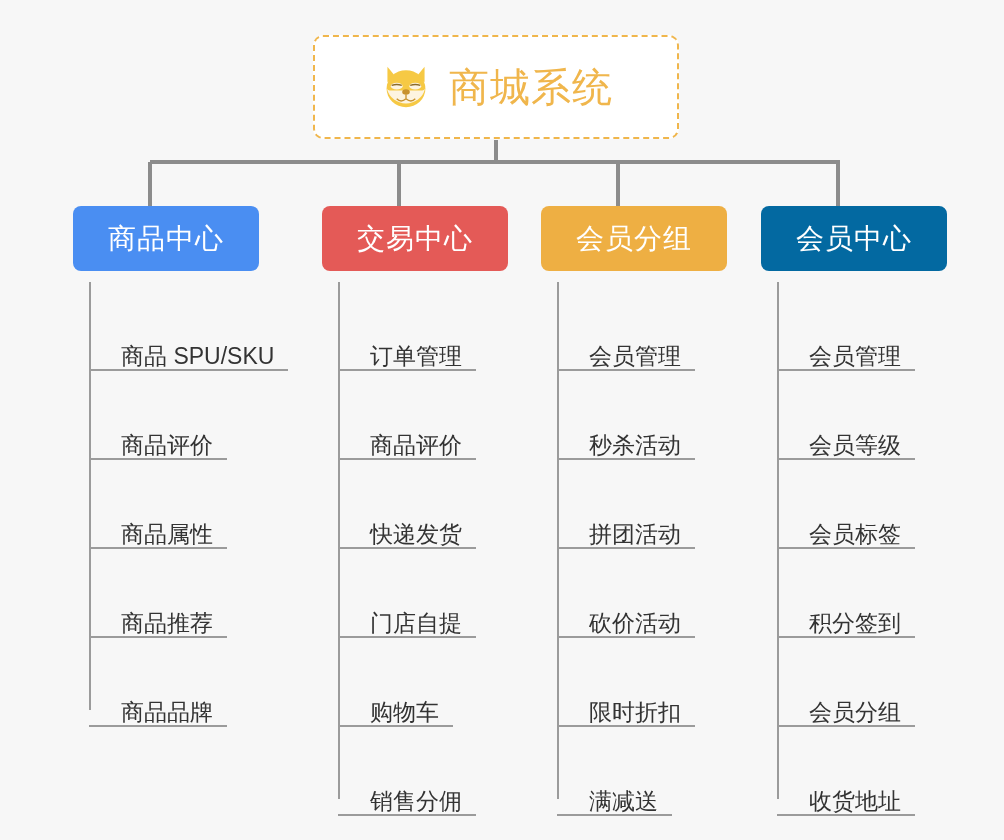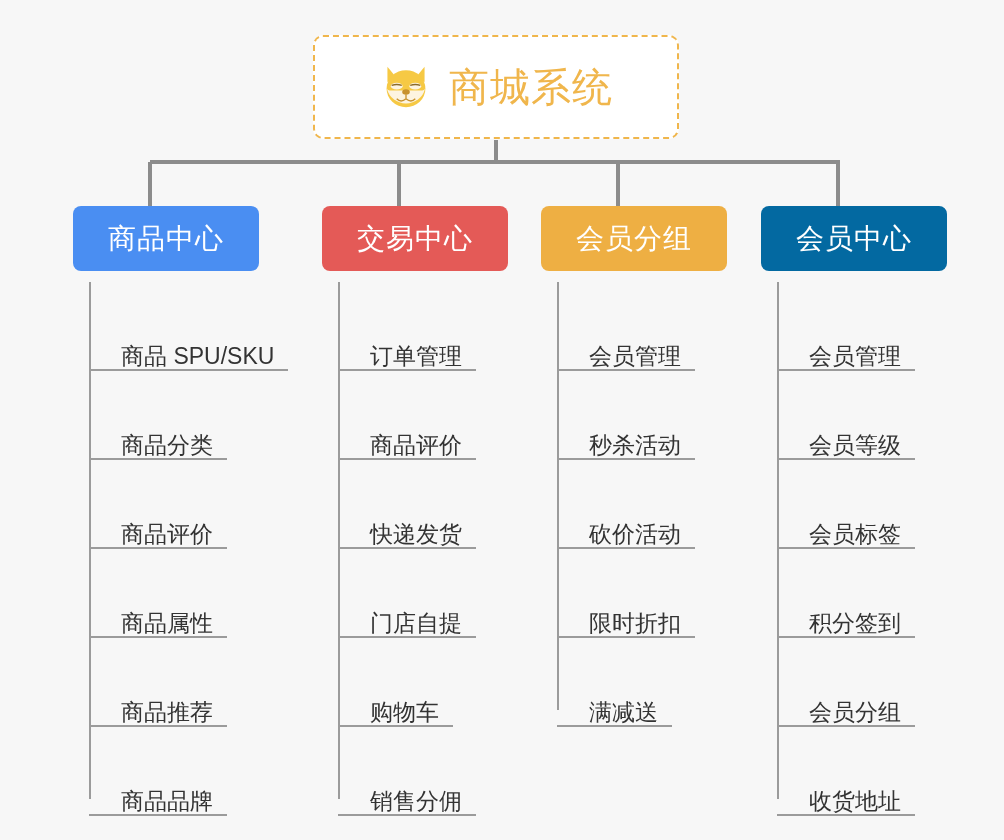--- a/index.html
+++ b/index.html
@@ -175,24 +175,20 @@
       <div class="cat-box" style="background: rgb(74, 142, 242);">
         <span>商品中心</span>
       </div>
       <div class="leaf-list">
         <div class="leaf-spine"></div>
         <div class="leaf-item">
           <span class="leaf-text">商品 SPU/SKU</span>
           <span class="leaf-rule" style="width: 199px;"></span>
         </div>
         <div class="leaf-item">
-          <span class="leaf-text">商品分类</span>
-          <span class="leaf-rule" style="width: 138px;"></span>
-        </div>
-        <div class="leaf-item">
           <span class="leaf-text">商品评价</span>
           <span class="leaf-rule" style="width: 138px;"></span>
         </div>
         <div class="leaf-item">
           <span class="leaf-text">商品属性</span>
           <span class="leaf-rule" style="width: 138px;"></span>
         </div>
         <div class="leaf-item">
           <span class="leaf-text">商品推荐</span>
           <span class="leaf-rule" style="width: 138px;"></span>
@@ -245,20 +241,24 @@
         <div class="leaf-spine"></div>
         <div class="leaf-item">
           <span class="leaf-text">会员管理</span>
           <span class="leaf-rule" style="width: 138px;"></span>
         </div>
         <div class="leaf-item">
           <span class="leaf-text">秒杀活动</span>
           <span class="leaf-rule" style="width: 138px;"></span>
         </div>
         <div class="leaf-item">
+          <span class="leaf-text">拼团活动</span>
+          <span class="leaf-rule" style="width: 138px;"></span>
+        </div>
+        <div class="leaf-item">
           <span class="leaf-text">砍价活动</span>
           <span class="leaf-rule" style="width: 138px;"></span>
         </div>
         <div class="leaf-item">
           <span class="leaf-text">限时折扣</span>
           <span class="leaf-rule" style="width: 138px;"></span>
         </div>
         <div class="leaf-item">
           <span class="leaf-text">满减送</span>
           <span class="leaf-rule" style="width: 115px;"></span>

